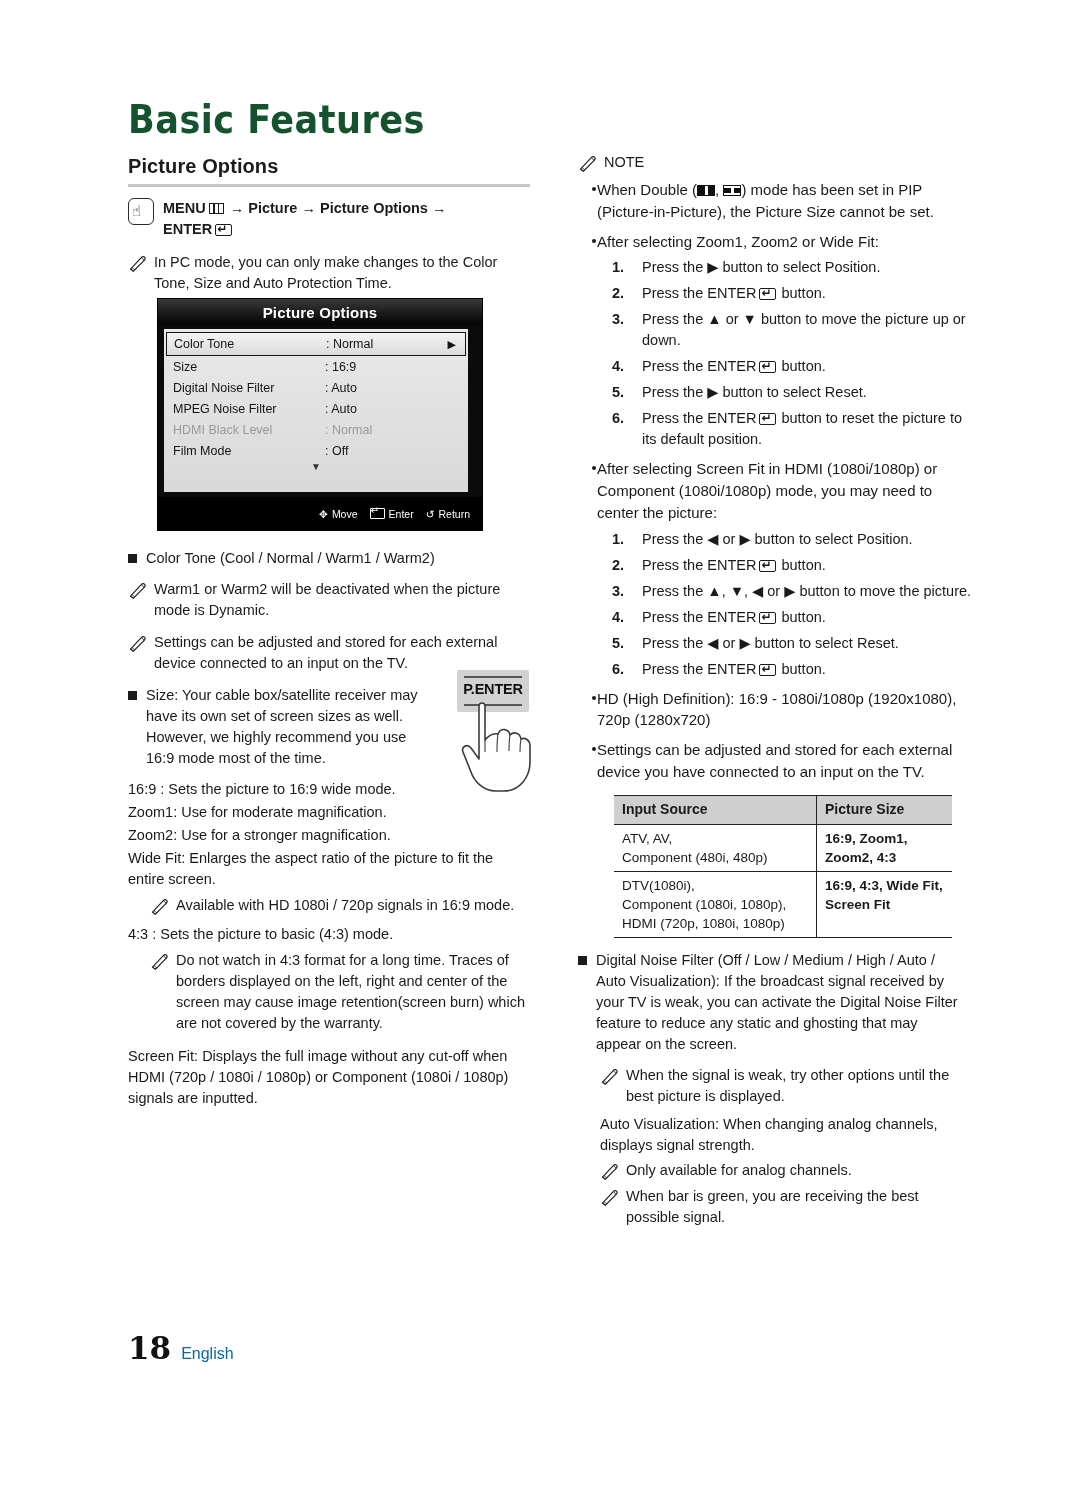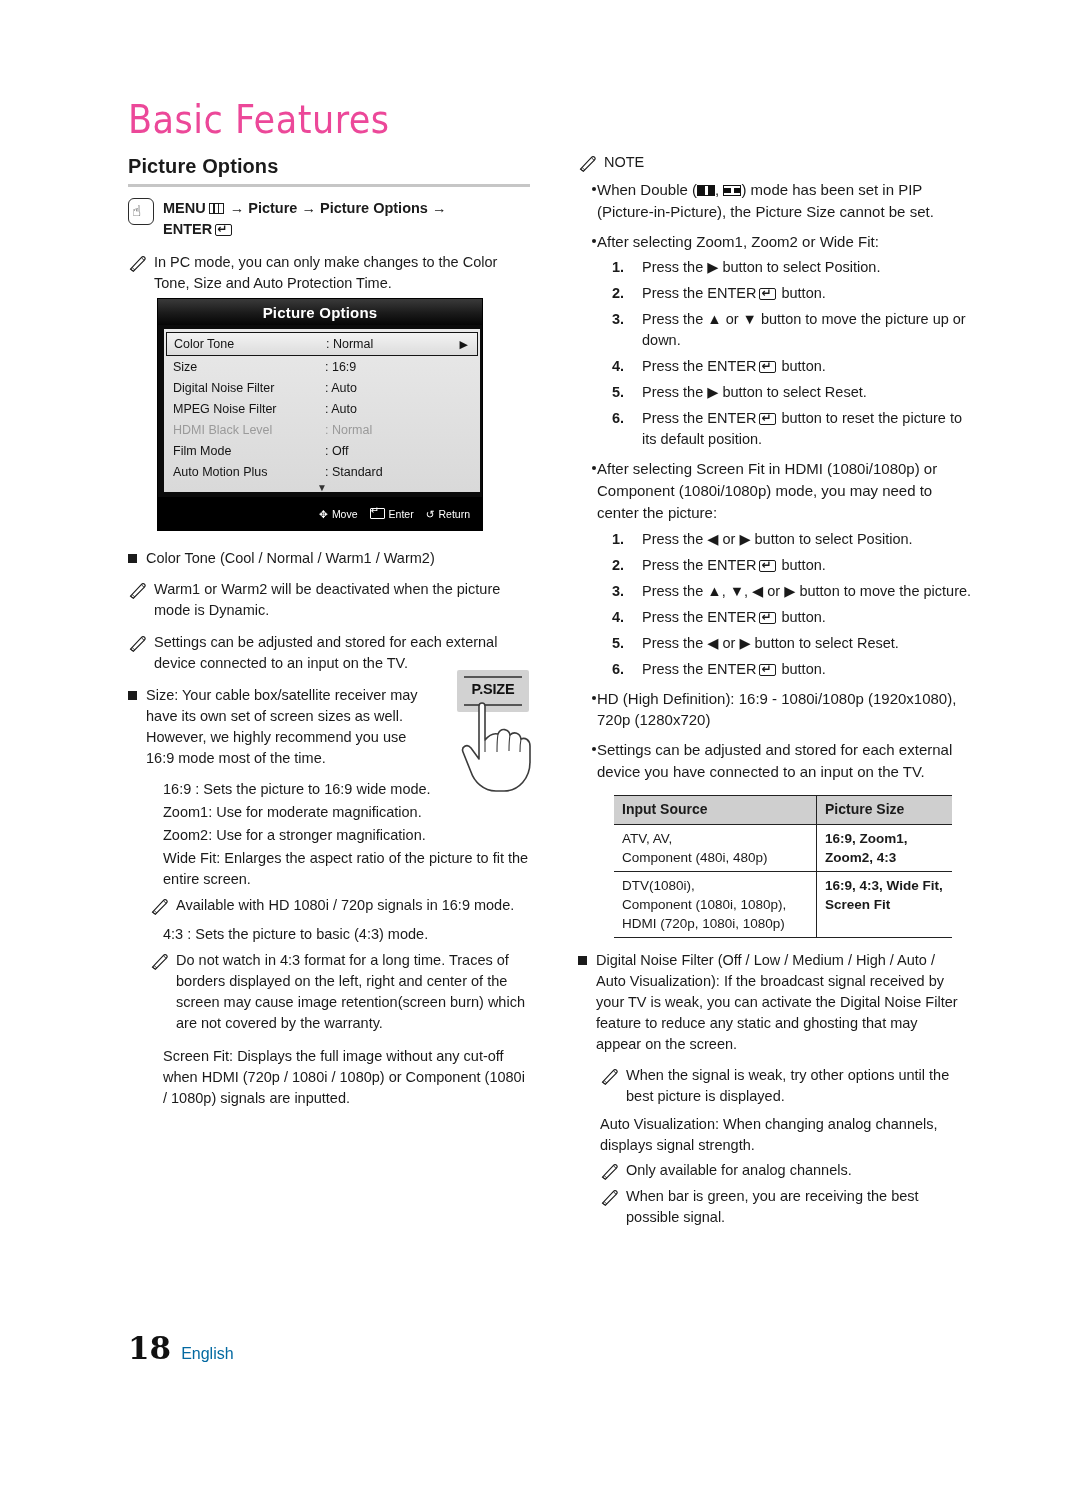--- a/index.html
+++ b/index.html
@@ -22,23 +22,23 @@
     width: 1080px;
     height: 1494px;
   }
 
   
   .chapter-title {
     position: absolute;
     left: 128px;
     top: 97px;
     font-size: 39px;
-    font-weight: 400;
+    font-weight: 700;
     letter-spacing: 0.5px;
-    color: #ec4899;
+    color: #14532d;
     font-family: "DejaVu Sans", sans-serif;
     font-stretch: condensed;
   }
 
   
   .col-left {
     position: absolute;
     left: 128px;
     top: 155px;
     width: 402px;
@@ -167,21 +167,20 @@
   .sq {
     flex: 0 0 auto;
     width: 9px; height: 9px;
     background: #1b1b1b;
     margin-top: 6px;
   }
   .plain {
     font-size: 14.5px;
     line-height: 1.45;
     margin-bottom: 2px;
-    margin-left: 35px;
   }
 
   b, .b { font-weight: normal; }
 
   
   .tvmenu {
     position: absolute;
     left: 157px;
     top: 298px;
     width: 326px;
@@ -196,21 +195,21 @@
     background: linear-gradient(to bottom, #3a3a3a 0%, #1a1a1a 55%, #050505 100%);
     color: #ffffff;
     font-size: 15px;
     font-weight: bold;
     display: flex;
     align-items: center;
     justify-content: center;
     letter-spacing: 0.2px;
   }
   .tvmenu-list {
-    margin: 4px 2px 0 6px;
+    margin: 4px 14px 0 6px;
     background: linear-gradient(to bottom, #e9e9e9 0%, #d9d9d9 100%);
     padding: 3px 0 5px 0;
     position: relative;
     height: 163px;
     box-sizing: border-box;
   }
   .tvrow {
     display: flex;
     align-items: center;
     height: 21px;
@@ -526,24 +525,20 @@
         <span class="val">: Auto</span>
       </div>
       <div class="tvrow dim">
         <span class="lbl">HDMI Black Level</span>
         <span class="val">: Normal</span>
       </div>
       <div class="tvrow">
         <span class="lbl">Film Mode</span>
         <span class="val">: Off</span>
       </div>
-      <div class="tvrow">
-        <span class="lbl">Auto Motion Plus</span>
-        <span class="val">: Standard</span>
-      </div>
       <div class="tvdown">▼</div>
     </div>
     <div class="tvmenu-foot">
       <span class="fi">
           <span>✥</span>
           <span>Move</span>
         </span>
       <span class="fi">
           <span class="mini-enter"></span>
           <span>Enter</span>
@@ -552,21 +547,21 @@
           <span>↺</span>
           <span>Return</span>
         </span>
     </div>
   </div>
 
   <div class="psize-wrap">
     <div class="psize-btn">
       <div class="bar t"></div>
       <div class="bar b"></div>
-      <div class="txt">P.SIZE</div>
+      <div class="txt">P.ENTER</div>
     </div>
     <svg class="psize-hand" width="92" height="100" viewBox="0 0 92 100">
       <path d="M30 10 C30 6 36 6 36 10 L36 44 C40 39 45 37 49 38 C52 31 60 33 61 39 C65 35 71 37 72 43 C76 41 81 44 81 50 L81 66 C81 82 70 95 55 95 L47 95 C34 95 25 85 22 76 L14 56 C12 51 18 47 22 52 L30 63 Z" fill="#ffffff" stroke="#3c3c3c" stroke-width="1.6" stroke-linejoin="round"></path>
       <path d="M36 44 L36 56" stroke="#3c3c3c" stroke-width="1.1" fill="none"></path>
       <path d="M49 38 C48 44 48 50 48 56" stroke="#3c3c3c" stroke-width="1.1" fill="none"></path>
       <path d="M61 39 C60 45 60 50 60 55" stroke="#3c3c3c" stroke-width="1.1" fill="none"></path>
       <path d="M72 43 C71 48 71 52 71 56" stroke="#3c3c3c" stroke-width="1.1" fill="none"></path>
     </svg>
   </div>
 

